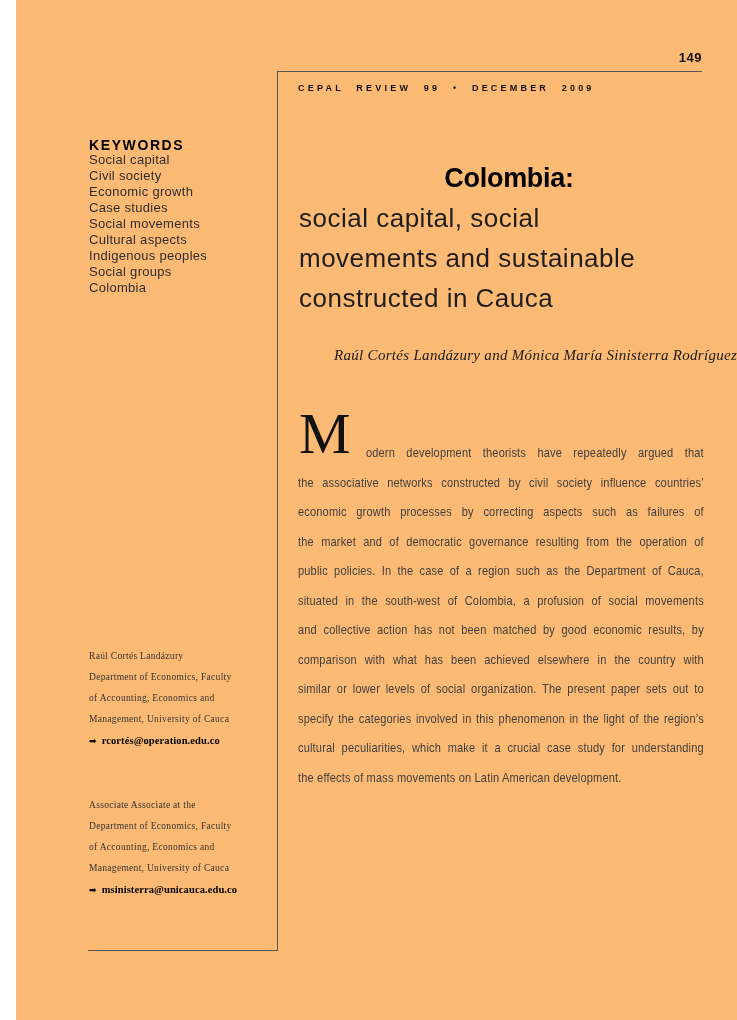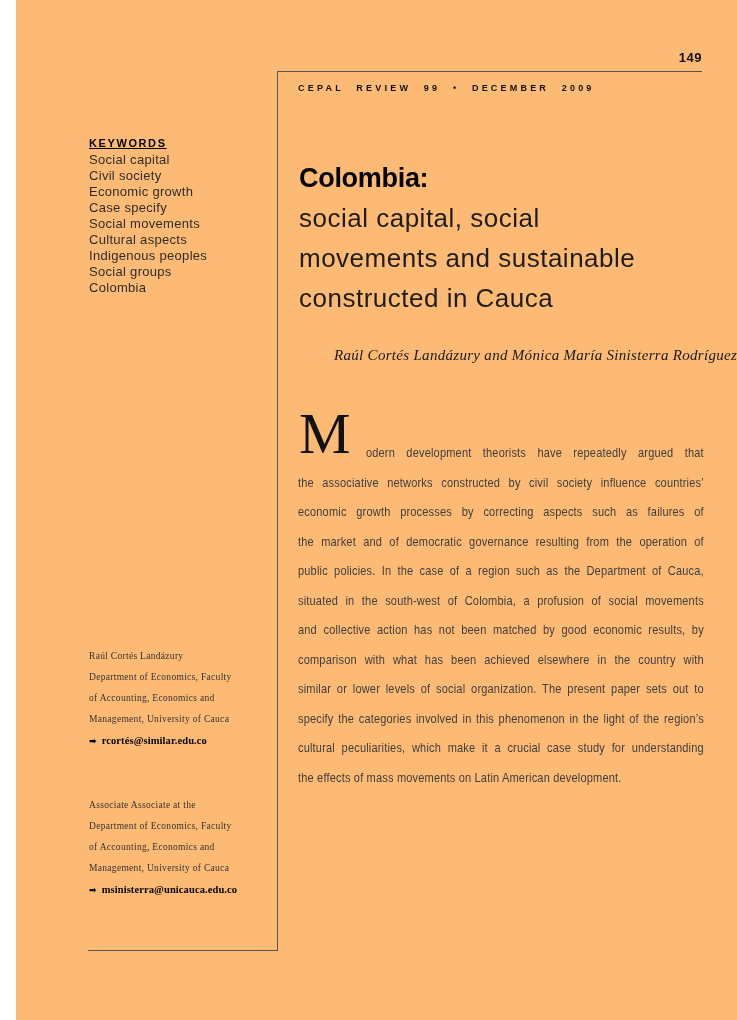--- a/index.html
+++ b/index.html
@@ -26,34 +26,34 @@
   
   .journal-line{
     position:absolute;left:282px;top:83px;
     font-size:9px;font-weight:bold;color:#111;
     letter-spacing:3.2px;word-spacing:7px;white-space:nowrap;
   }
 
   
   .kw-head{
     position:absolute;left:73px;top:137px;
-    font-size:11px;font-weight:bold;color:#000;letter-spacing:1.6px;text-decoration:underline;
+    font-size:14px;font-weight:bold;color:#000;letter-spacing:1.6px;
   }
   .kw-list{
     position:absolute;left:73px;top:152px;width:180px;
     font-size:13px;color:#2d2d2d;letter-spacing:.3px;
   }
   .kw-list div{height:16px;line-height:16px;}
 
   
   .title{
     position:absolute;left:283px;top:158px;width:420px;
     line-height:40px;white-space:nowrap;
   }
-  .title .t1{font-size:27px;font-weight:bold;color:#000;letter-spacing:-.3px;}
+  .title .t1{font-size:27px;font-weight:bold;color:#000;letter-spacing:-.3px;text-align:center;}
   .title .t2{font-size:26px;font-weight:normal;color:#1d1d1d;letter-spacing:.5px;}
 
   
   .authors{
     position:absolute;left:318px;top:347px;width:400px;
     font-family:"Liberation Serif",serif;font-style:italic;
     font-size:15px;color:#1a1a1a;letter-spacing:.3px;white-space:nowrap;
   }
 
   
@@ -100,21 +100,21 @@
 
   <div class="pagenum">149</div>
 
   <div class="journal-line">CEPAL REVIEW 99 • DECEMBER 2009</div>
 
   <div class="kw-head">KEYWORDS</div>
   <div class="kw-list">
     <div>Social capital</div>
     <div>Civil society</div>
     <div>Economic growth</div>
-    <div>Case specify</div>
+    <div>Case studies</div>
     <div>Social movements</div>
     <div>Cultural aspects</div>
     <div>Indigenous peoples</div>
     <div>Social groups</div>
     <div>Colombia</div>
   </div>
 
   <div class="title">
     <div class="t1">Colombia:</div>
     <div class="t2">social capital, social</div>
@@ -140,21 +140,21 @@
     <div class="aline">cultural peculiarities, which make it a crucial case study for understanding</div>
     <div class="aline last">the effects of mass movements on Latin American development.</div>
   </div>
 
   <div class="affil affil-1">
     <div class="fline">Raúl Cortés Landázury</div>
     <div class="fline">Department of Economics, Faculty</div>
     <div class="fline">of Accounting, Economics and</div>
     <div class="fline">Management, University of Cauca</div>
     <div class="email-row">
-      <span class="arrow">➡</span><span>rcortés@similar.edu.co</span>
+      <span class="arrow">➡</span><span>rcortés@operation.edu.co</span>
     </div>
   </div>
 
   <div class="affil affil-2">
     <div class="fline">Associate Associate at the</div>
     <div class="fline">Department of Economics, Faculty</div>
     <div class="fline">of Accounting, Economics and</div>
     <div class="fline">Management, University of Cauca</div>
     <div class="email-row">
       <span class="arrow">➡</span><span>msinisterra@unicauca.edu.co</span>

